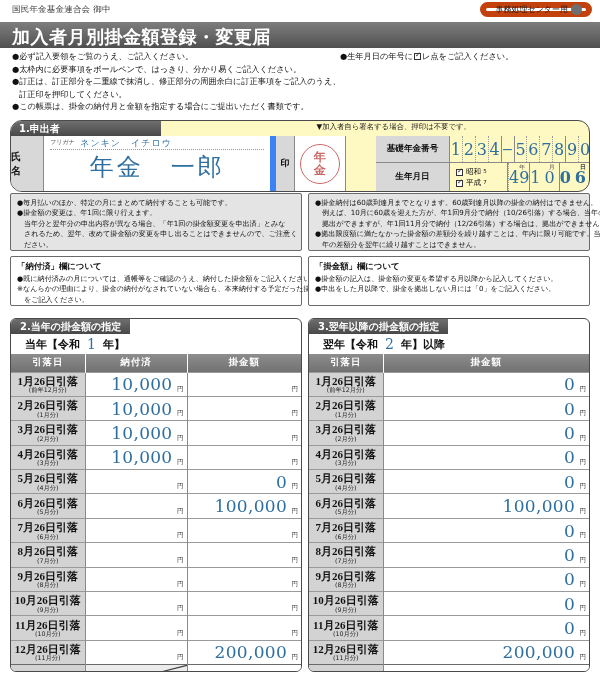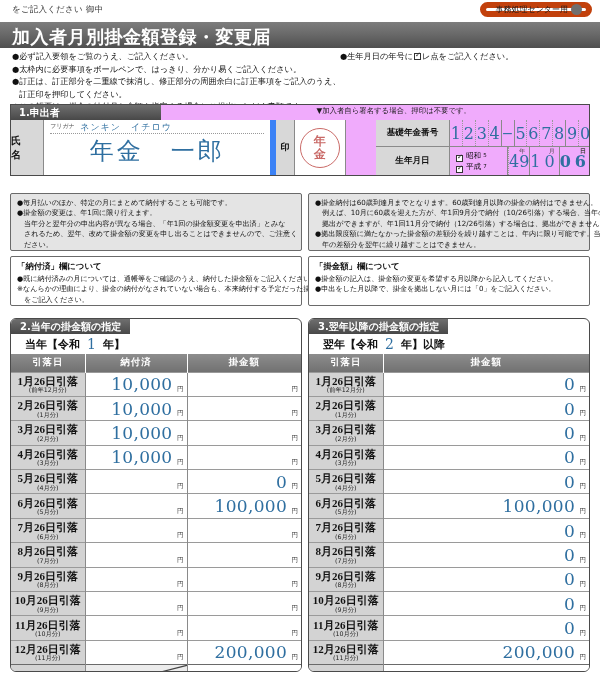--- a/index.html
+++ b/index.html
@@ -70,24 +70,24 @@
     border: 1px solid #333; background: #fff;
     position: relative; top: 1px; margin: 0 1px;
   }
   .chkglyph::after {
     content: "✓"; position: absolute; left: 0px; top: -3px;
     font-size: 7px; color: #333; line-height: 8px;
   }
 
   
   .sec1 {
-    position: absolute; left: 10px; top: 104px;
+    position: absolute; left: 10px; top: 120px;
     width: 580px; height: 72px;
-    border: 1.6px solid #4a4a4a; border-radius: 0;
-    background: #f0abfc;
+    border: 1.6px solid #4a4a4a; border-radius: 12px;
+    background: #fef9c3;
     overflow: hidden;
   }
   .sec1-head { position: relative; height: 15px; }
   .sec1-tab {
     position: absolute; left: 0; top: 0;
     width: 150px; height: 15px;
     background: linear-gradient(to bottom,#6f6f6f,#484848);
     color: #fff; font-size: 10px; font-weight: bold;
     padding-left: 8px; line-height: 15px;
     white-space: nowrap;
@@ -175,21 +175,21 @@
   .digit.solid { border-right: 1px solid #8a8a8a; }
   .digit.last { border-right: none; }
   .digit.dash { color: #2f6fa0; font-size: 14px; }
   .era-cell {
     width: 58px; border-right: 1px solid #8a8a8a;
     display: flex; flex-direction: column;
     justify-content: center; padding-left: 5px;
   }
   .era-opt {
     font-size: 7.6px; color: #111; white-space: nowrap;
-    display: flex; align-items: flex-end; gap: 2px; line-height: 11px;
+    display: flex; align-items: center; gap: 2px; line-height: 11px;
   }
   .era-opt sub { font-size: 5.5px; }
   .dgrp { position: relative; display: flex; flex: 1; }
   .unit-mark {
     position: absolute; top: 0px; font-size: 6px; color: #444;
   }
 
   
   .note-panel {
     position: absolute;
@@ -284,21 +284,21 @@
     border-right: 1px solid #8a8a8a; overflow: hidden;
   }
   .c-slash svg { position: absolute; left: 0; top: 0; }
 </style>
 </head>
 <body>
 
 <div id="page">
 
   <div class="topbar">
-    <div class="org-name">をご記入ください 御中</div>
+    <div class="org-name">国民年金基金連合会 御中</div>
     <div class="center-badge">
       <span>事務処理センター用</span>
       <span class="badge-dot"></span>
     </div>
   </div>
 
   <div class="title-band">
     <div class="title">加入者月別掛金額登録・変更届</div>
   </div>
 

